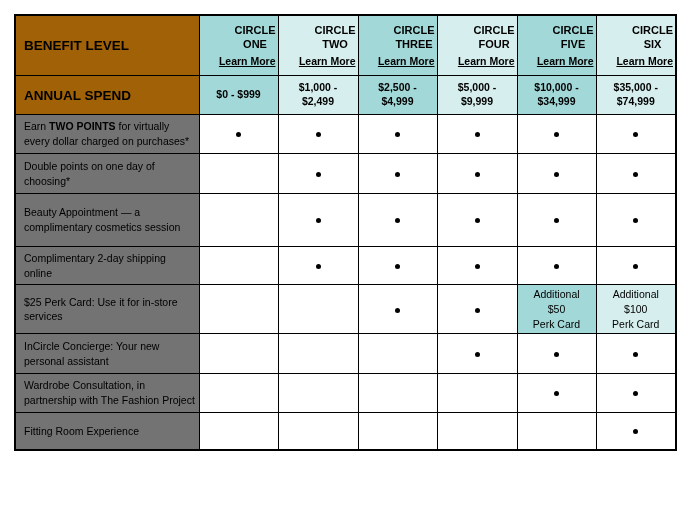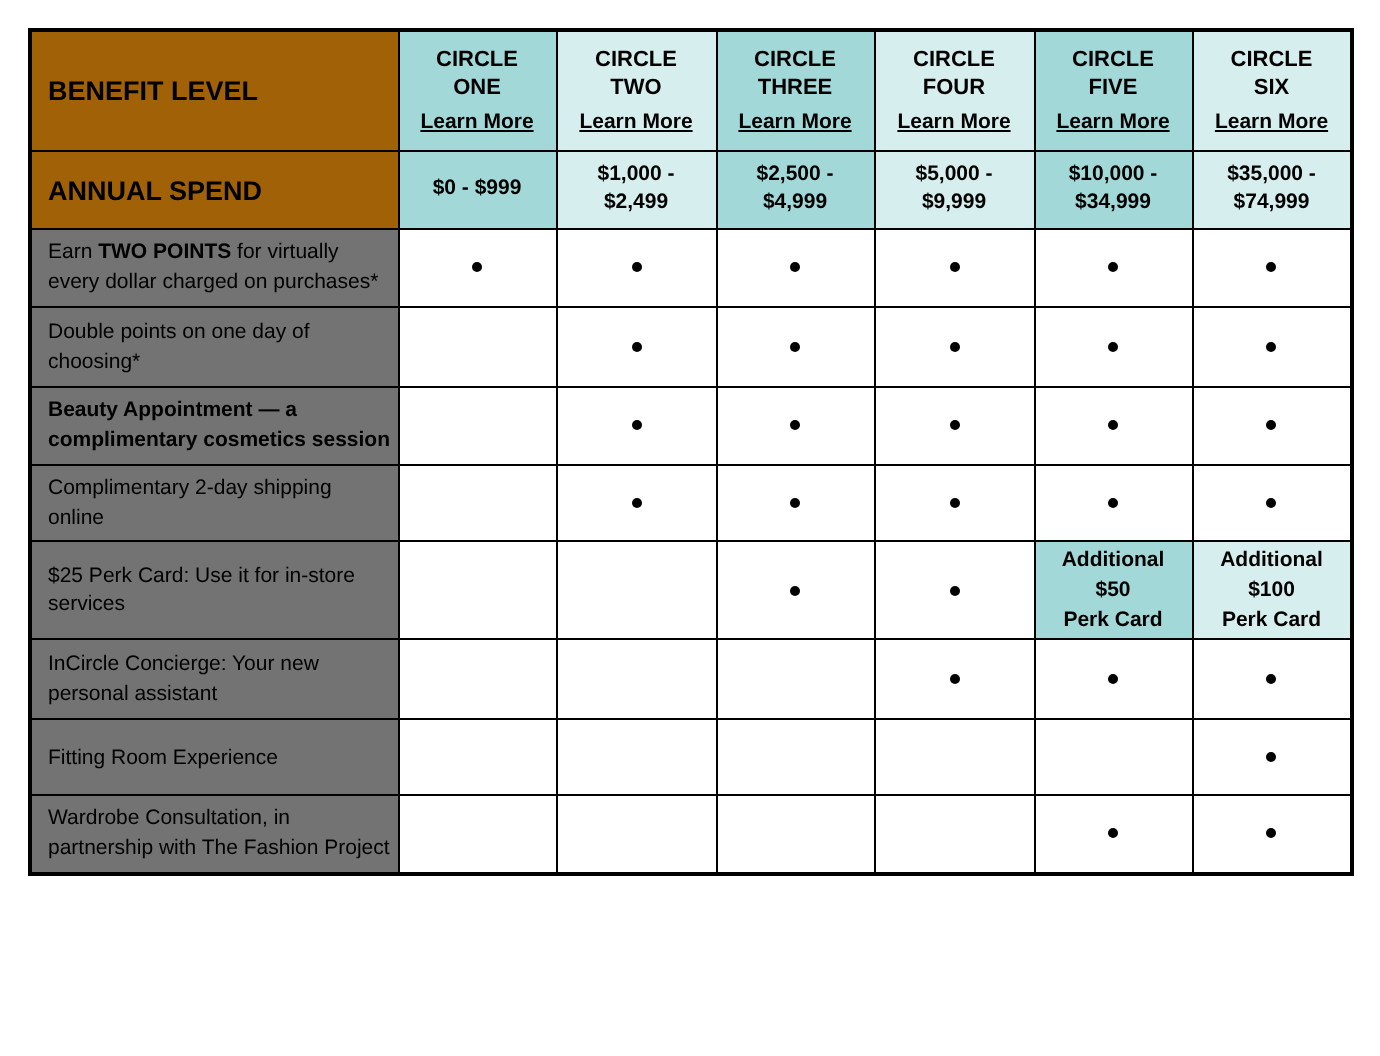--- a/index.html
+++ b/index.html
@@ -16,42 +16,42 @@
   }
   td{border:1px solid var(--border);padding:0;vertical-align:middle;overflow:hidden;}
   .dark{background:var(--dark);}
   .light{background:var(--light);}
   .benefit-head,.annual-label{
     font-weight:bold;font-size:13.5px;padding-left:8px;background:#a16207;
   }
   .col-head{vertical-align:top;}
   .col-head-inner{
     box-sizing:border-box;height:59px;
-    display:flex;flex-direction:column;justify-content:space-between;align-items:center;
+    display:flex;flex-direction:column;justify-content:space-between;align-items:flex-end;
     padding:8px 2px 8px;
   }
   .col-title{
     font-weight:bold;font-size:11px;line-height:1.25;text-align:center;white-space:pre-line;
   }
   .learn-more{
     font-weight:bold;font-size:10.5px;text-decoration:underline;cursor:pointer;color:#000;
   }
   .spend{
     font-weight:bold;font-size:10.5px;text-align:center;white-space:pre-line;line-height:1.3;
   }
   .benefit-label{
     font-size:10.5px;line-height:1.4;padding:4px 2px 4px 8px;white-space:pre-line;background:#737373;
   }
   .benefit-label .seg-bold{font-weight:bold;}
   .cell{text-align:center;background:#fff;}
   .dot{
     display:inline-block;width:5px;height:5px;border-radius:50%;background:#000;vertical-align:middle;
   }
   .perk{
-    font-weight:bold;font-size:10.5px;text-align:center;white-space:pre-line;line-height:1.4;
+    font-weight:normal;font-size:10.5px;text-align:center;white-space:pre-line;line-height:1.4;
   }
 </style>
 </head>
 <body>
 
 <table id="benefits-table">
   <colgroup>
     <col style="width:184px">
     <col style="width:79px">
       <col style="width:80px">
@@ -133,21 +133,21 @@
       <tr style="height: 40px;">
         <td class="benefit-label"><span>Double points on one day of
 choosing*</span></td>
         <td class="cell"></td>
         <td class="cell light"><span class="dot"></span></td>
         <td class="cell dark"><span class="dot"></span></td>
         <td class="cell light"><span class="dot"></span></td>
         <td class="cell dark"><span class="dot"></span></td>
         <td class="cell light"><span class="dot"></span></td>
       </tr>
-      <tr style="height: 39px; font-weight: bold;">
+      <tr style="height: 53px;">
         <td class="benefit-label"><span>Beauty Appointment — a
 complimentary cosmetics session</span></td>
         <td class="cell"></td>
         <td class="cell light"><span class="dot"></span></td>
         <td class="cell dark"><span class="dot"></span></td>
         <td class="cell light"><span class="dot"></span></td>
         <td class="cell dark"><span class="dot"></span></td>
         <td class="cell light"><span class="dot"></span></td>
       </tr>
       <tr style="height: 37px;">
@@ -177,32 +177,32 @@
         <td class="benefit-label"><span>InCircle Concierge: Your new
 personal assistant</span></td>
         <td class="cell"></td>
         <td class="cell"></td>
         <td class="cell"></td>
         <td class="cell light"><span class="dot"></span></td>
         <td class="cell dark"><span class="dot"></span></td>
         <td class="cell light"><span class="dot"></span></td>
       </tr>
       <tr style="height: 38px;">
-        <td class="benefit-label"><span>Fitting Room Experience</span></td>
-        <td class="cell"></td>
-        <td class="cell"></td>
-        <td class="cell"></td>
-        <td class="cell"></td>
-        <td class="cell"></td>
-        <td class="cell light"><span class="dot"></span></td>
-      </tr>
-      <tr style="height: 38px;">
         <td class="benefit-label"><span>Wardrobe Consultation, in
 partnership with The Fashion Project</span></td>
         <td class="cell"></td>
         <td class="cell"></td>
         <td class="cell"></td>
         <td class="cell"></td>
         <td class="cell dark"><span class="dot"></span></td>
+        <td class="cell light"><span class="dot"></span></td>
+      </tr>
+      <tr style="height: 38px;">
+        <td class="benefit-label"><span>Fitting Room Experience</span></td>
+        <td class="cell"></td>
+        <td class="cell"></td>
+        <td class="cell"></td>
+        <td class="cell"></td>
+        <td class="cell"></td>
         <td class="cell light"><span class="dot"></span></td>
       </tr>
     </tbody>
 </table>
 
 </body></html>

